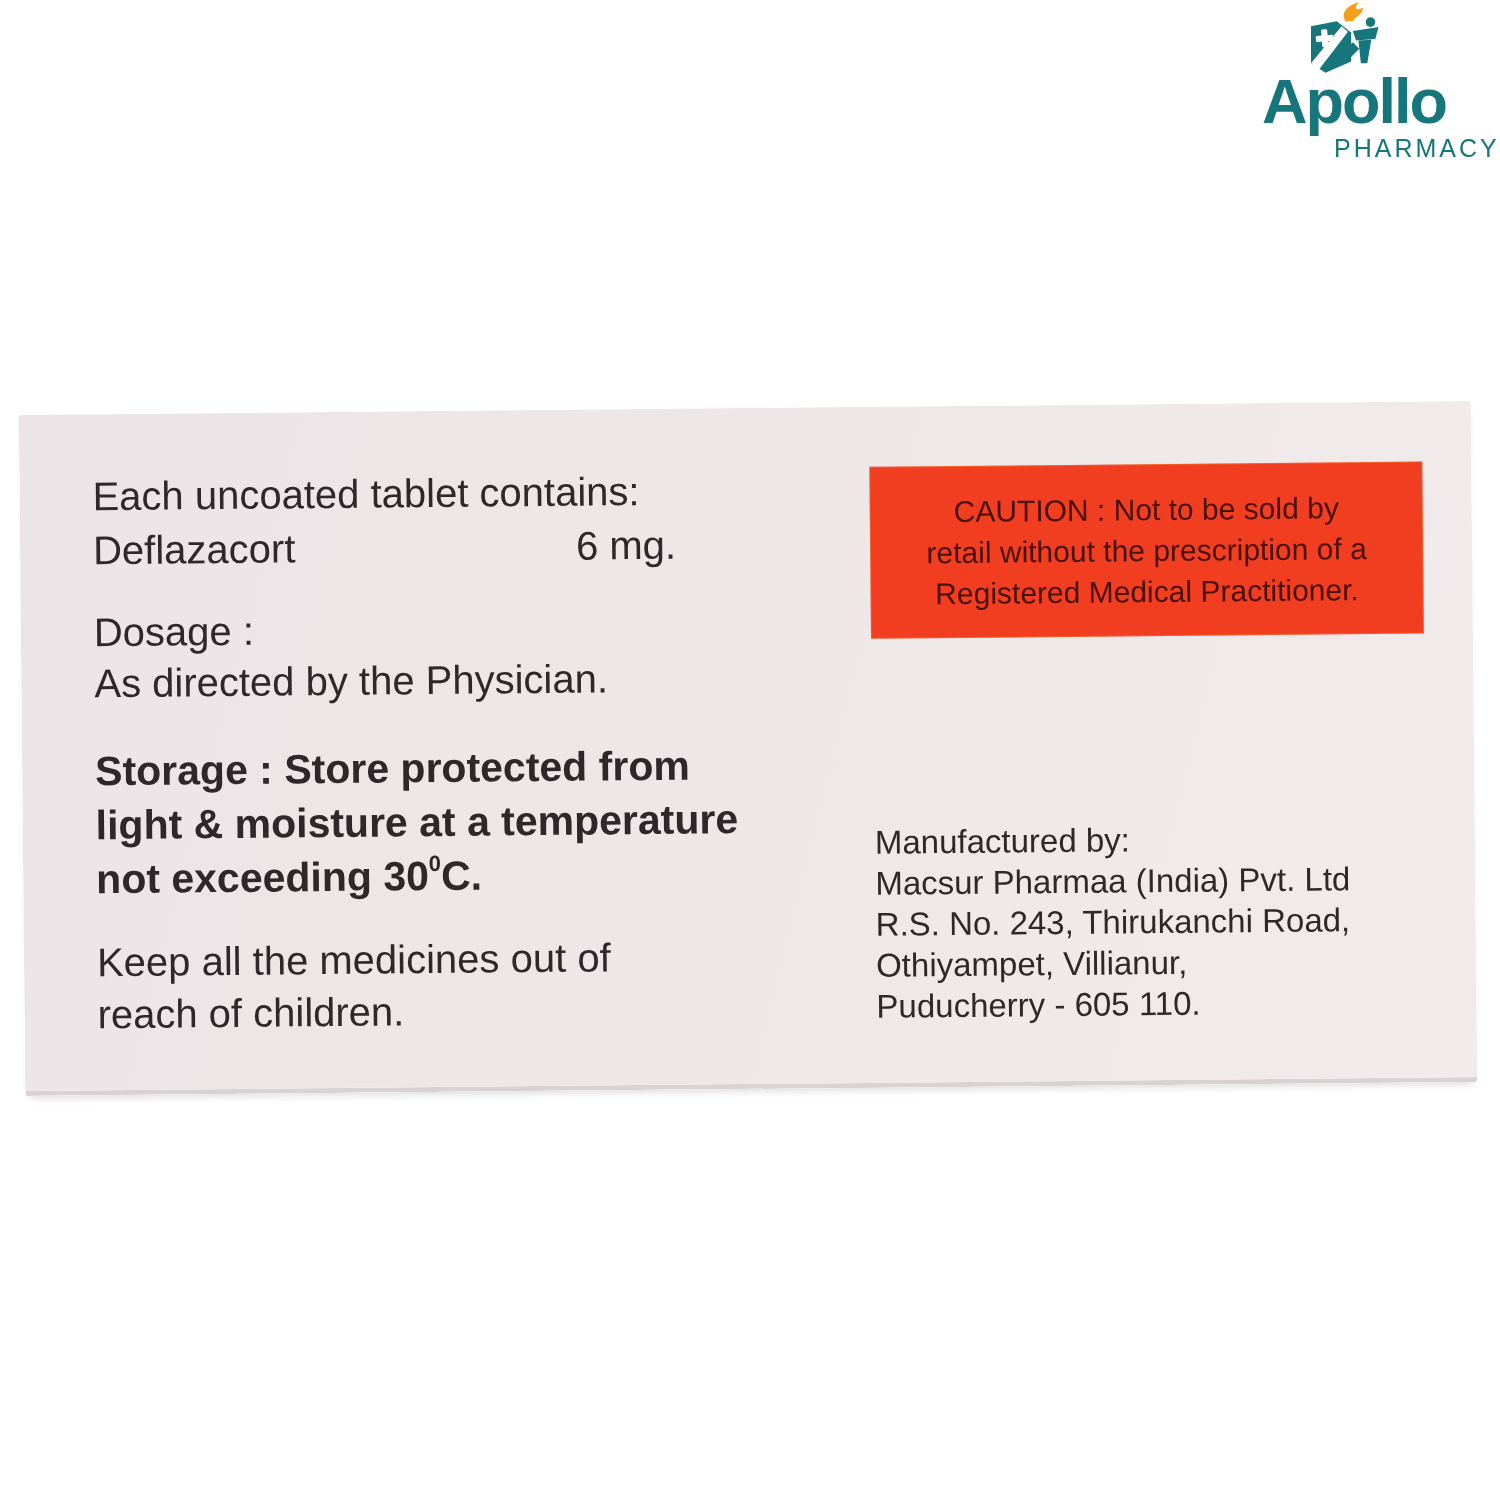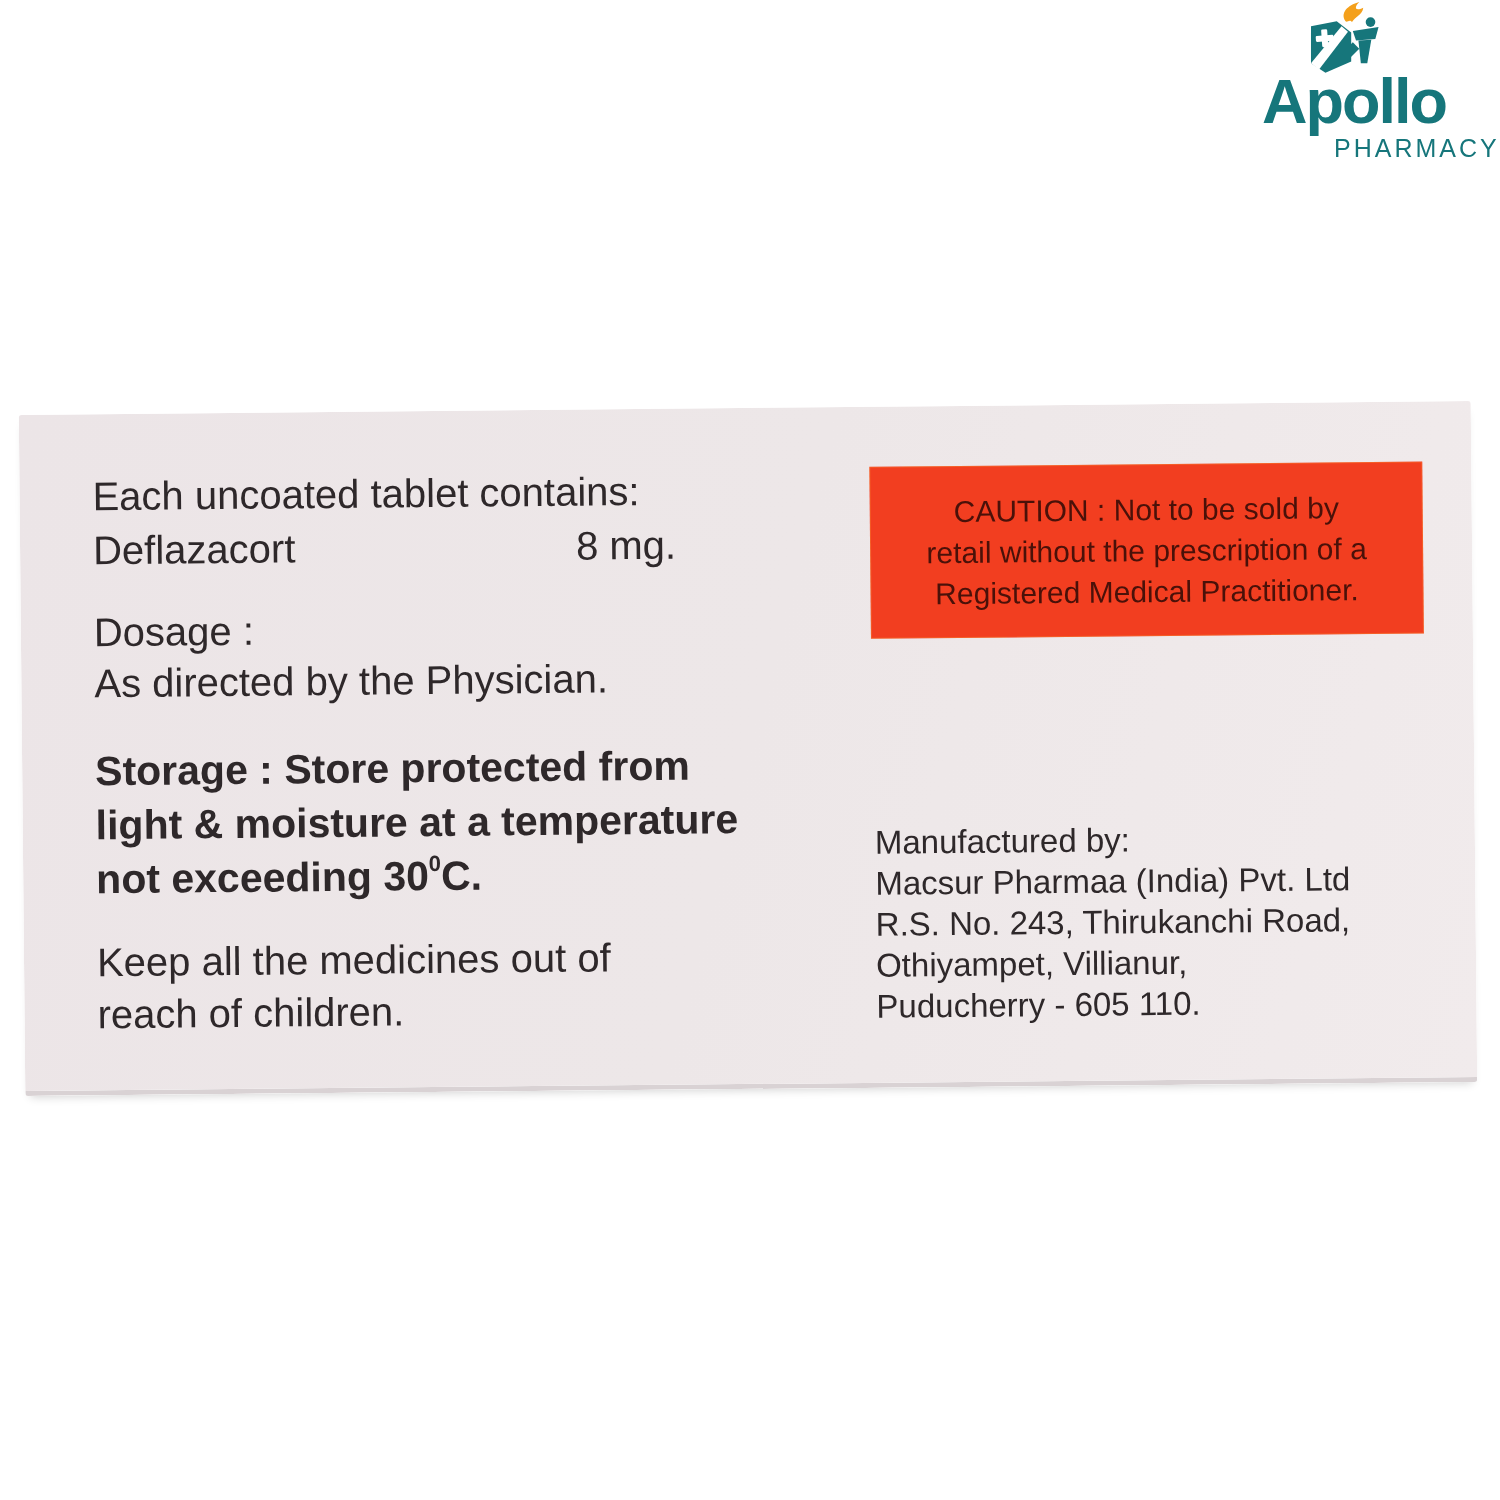--- a/index.html
+++ b/index.html
@@ -87,21 +87,21 @@
     <div class="logo-brand">Apollo</div>
     <div class="logo-sub">PHARMACY</div>
   </div>
 
   <div class="carton">
 
     <div class="ing-heading">Each uncoated tablet contains:</div>
 
     <div class="ing-row">
       <span>Deflazacort</span>
-      <span class="strength">8 mg.</span>
+      <span class="strength">6 mg.</span>
     </div>
 
     <div class="dosage-label">Dosage :</div>
     <div class="dosage-text">As directed by the Physician.</div>
 
     <div class="storage">
       <div>Storage : Store protected from</div>
       <div>light &amp; moisture at a temperature</div>
       <div><span>not exceeding 30</span><sup>0</sup><span>C.</span></div>
     </div>

